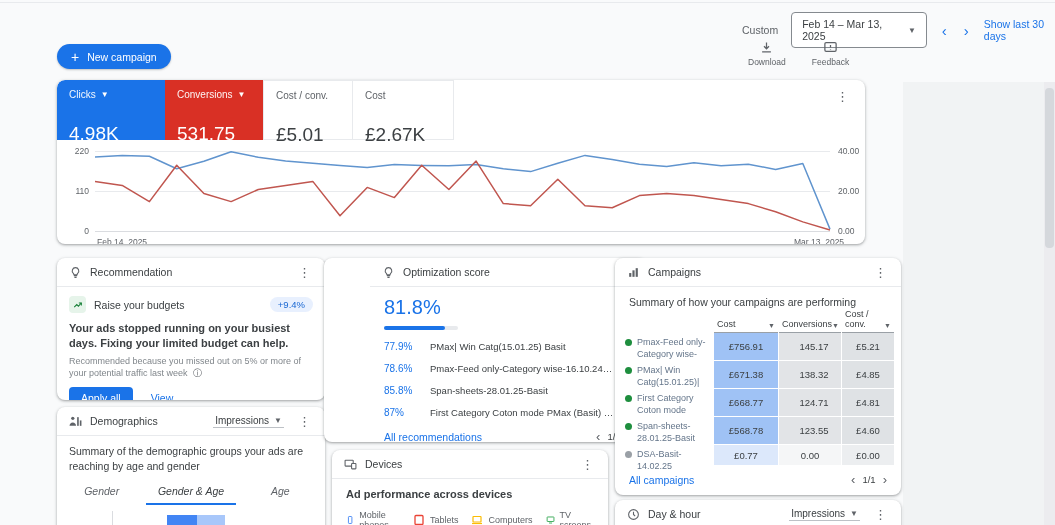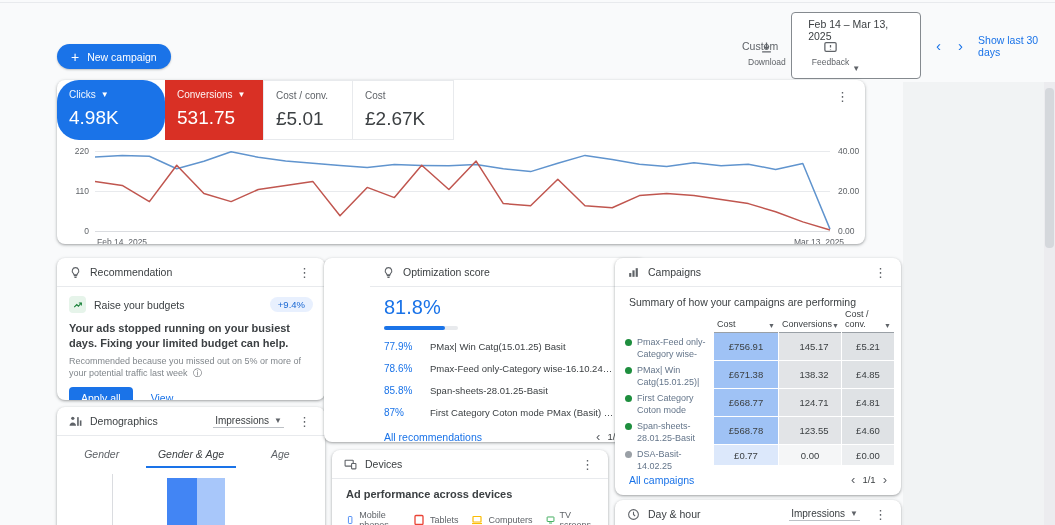--- a/index.html
+++ b/index.html
@@ -7,21 +7,21 @@
         font-family:"Liberation Sans","DejaVu Sans",sans-serif;color:var(--text,#3c4043);}
   .topline{position:absolute;top:2px;left:0;right:0;height:1px;background:var(--grid,#e8eaed);}
   .grey-panel{position:absolute;left:903px;top:82px;width:152px;height:443px;background:var(--panel,#f1f3f4);}
   .sb-track{position:absolute;right:0;top:82px;width:11px;height:443px;background:#ececef;}
   .sb-thumb{position:absolute;left:1px;top:6px;width:9px;height:160px;background:#d5d8dc;border-radius:4px;}
 
   
   .topbar{position:absolute;top:12px;left:742px;display:flex;align-items:center;gap:13px;}
   .custom{font-size:10.5px;color:var(--muted,#5f6368);}
   .datebox{display:flex;align-items:center;gap:22px;border:1px solid #858a8f;border-radius:4px;
-           padding:5px 16px;background:#fff;font-size:10.5px;cursor:pointer;flex-direction:column;}
+           padding:5px 10px;background:#fff;font-size:10.5px;cursor:pointer;}
   .caret{font-size:8px;color:var(--muted,#5f6368);}
   .navchev{font-size:15px;color:var(--accent,#1a73e8);cursor:pointer;line-height:1;padding:0 2px;}
   .link{font-size:10.5px;color:var(--link,#1a73e8);text-decoration:none;cursor:pointer;}
   .tools{position:absolute;top:40px;left:748px;display:flex;gap:26px;}
   .tool{display:flex;flex-direction:column;align-items:center;gap:2px;cursor:pointer;}
   .tool span{font-size:8.5px;color:var(--muted,#5f6368);}
 
   .new-campaign{position:absolute;left:57px;top:44px;height:25px;display:flex;align-items:center;gap:8px;
                 background:var(--accent,#1a73e8);color:#fff;border:none;border-radius:13px;padding:0 14px;
                 font-size:10.5px;font-family:inherit;cursor:pointer;box-shadow:0 1px 2px rgba(60,64,67,.3);}
@@ -35,25 +35,25 @@
   .dd{margin-left:auto;display:flex;align-items:center;gap:5px;font-size:10px;color:var(--text,#3c4043);
       border-bottom:1px solid #bdc1c6;padding:1px 2px;cursor:pointer;}
   .dd + .kebab{margin-left:12px;}
 
   
   .overview{left:57px;top:80px;width:808px;height:164px;}
   .metrics{position:absolute;top:0;left:0;display:flex;}
   .metric{box-sizing:border-box;height:60px;padding:9px 12px 0;cursor:pointer;}
   .metric.sel{color:#fff;}
   .metric.plain{background:#fff;border:1px solid var(--grid,#e8eaed);margin-left:-1px;}
-  .metric:first-child{border-top-left-radius:8px;border-radius:22px;}
+  .metric:first-child{border-top-left-radius:8px;}
   .m-label{font-size:10px;display:flex;align-items:center;gap:5px;color:var(--muted,#5f6368);}
   .metric.sel .m-label{color:rgba(255,255,255,.95);}
   .metric.sel .caret{color:#fff;}
-  .m-value{font-size:19px;margin-top:7px;color:var(--text,#3c4043);}
+  .m-value{font-size:19px;margin-top:23px;color:var(--text,#3c4043);}
   .metric.sel .m-value{color:#fff;}
   .ov-kebab{position:absolute;top:10px;right:14px;}
   .plot{position:absolute;left:38px;top:71px;width:735px;height:81px;}
   .gridline{position:absolute;left:0;right:0;height:1px;background:var(--grid,#e8eaed);}
   .plot svg{position:absolute;left:0;top:0;overflow:visible;}
   .yl{position:absolute;font-size:8.5px;color:var(--muted,#5f6368);}
   .yl.l{left:6px;width:26px;text-align:right;}
   .yl.r{left:781px;width:36px;text-align:left;}
   .xl{position:absolute;top:157px;font-size:8.5px;color:var(--muted,#5f6368);}
 
@@ -261,20 +261,21 @@
           <rect x="15" y="4" width="3" height="16"></rect>
           <rect x="20" y="10" width="3" height="10"></rect>
         </svg>
       <span class="ttl">Demographics</span>
       <span class="dd">
           <span>Impressions</span>
           <span class="caret">▼</span>
         </span>
       <span class="kebab">⋮</span>
     </div>
+    <div class="demo-sub">Summary of the demographic groups your ads are reaching by age and gender</div>
     <div class="tabs">
       <div class="tab">Gender</div>
       <div class="tab active">Gender &amp; Age</div>
       <div class="tab">Age</div>
     </div>
     <div class="demo-chart">
       <div class="demo-axis"></div>
 
       <div class="demo-bars">
         <div style="background: rgb(66, 133, 244); width: 30px;"></div>

